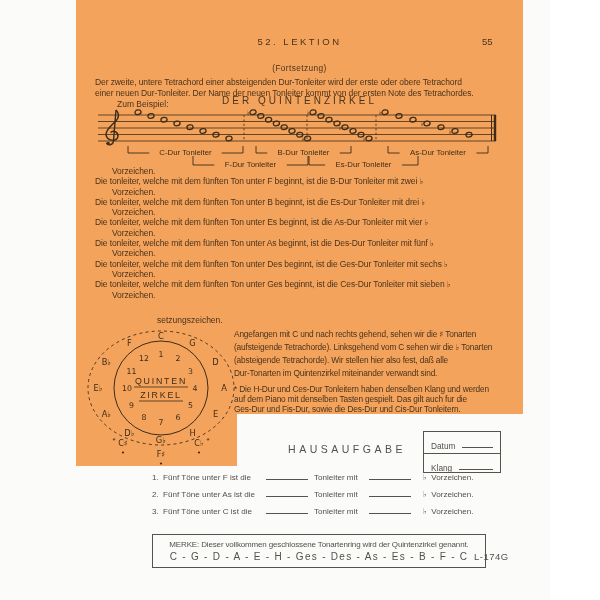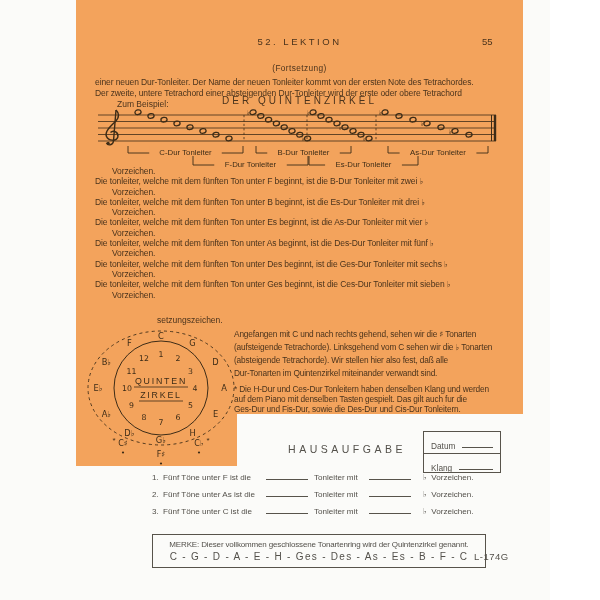--- a/index.html
+++ b/index.html
@@ -52,22 +52,22 @@
 
 <div class="canvas">
 
   <div class="orange">
     <div class="centered lesson">52. LEKTION</div>
     <div class="pageno">55</div>
     <div class="centered title">DER QUINTENZIRKEL</div>
     <div class="centered subtitle">(Fortsetzung)</div>
 
     <div class="intro">
+      <div>Der zweite, untere Tetrachord einer absteigenden Dur-Tonleiter wird der erste oder obere Tetrachord</div>
       <div>einer neuen Dur-Tonleiter.  Der Name der neuen Tonleiter kommt von der ersten Note des Tetrachordes.</div>
-      <div>Der zweite, untere Tetrachord einer absteigenden Dur-Tonleiter wird der erste oder obere Tetrachord</div>
     </div>
     <div class="zum">Zum Beispiel:</div>
 
     <svg id="score-svg" width="415" height="64" viewBox="0 0 415 64">
         <line x1="5" y1="8" x2="403" y2="8" stroke="#3d2c17" stroke-width="0.8"></line>
         <line x1="5" y1="14.5" x2="403" y2="14.5" stroke="#3d2c17" stroke-width="0.8"></line>
         <line x1="5" y1="21" x2="403" y2="21" stroke="#3d2c17" stroke-width="0.8"></line>
         <line x1="5" y1="27.5" x2="403" y2="27.5" stroke="#3d2c17" stroke-width="0.8"></line>
         <line x1="5" y1="34" x2="403" y2="34" stroke="#3d2c17" stroke-width="0.8"></line>
         <path d="M23 3 C26 6 26.5 10 23 14 C16.5 20 11.5 25 13.5 29.5 C15.5 34 23.5 34.5 24.8 30 C25.8 25.5 20.5 22.5 17.5 25.5" stroke="#3d2c17" stroke-width="1.5" fill="none"></path>

